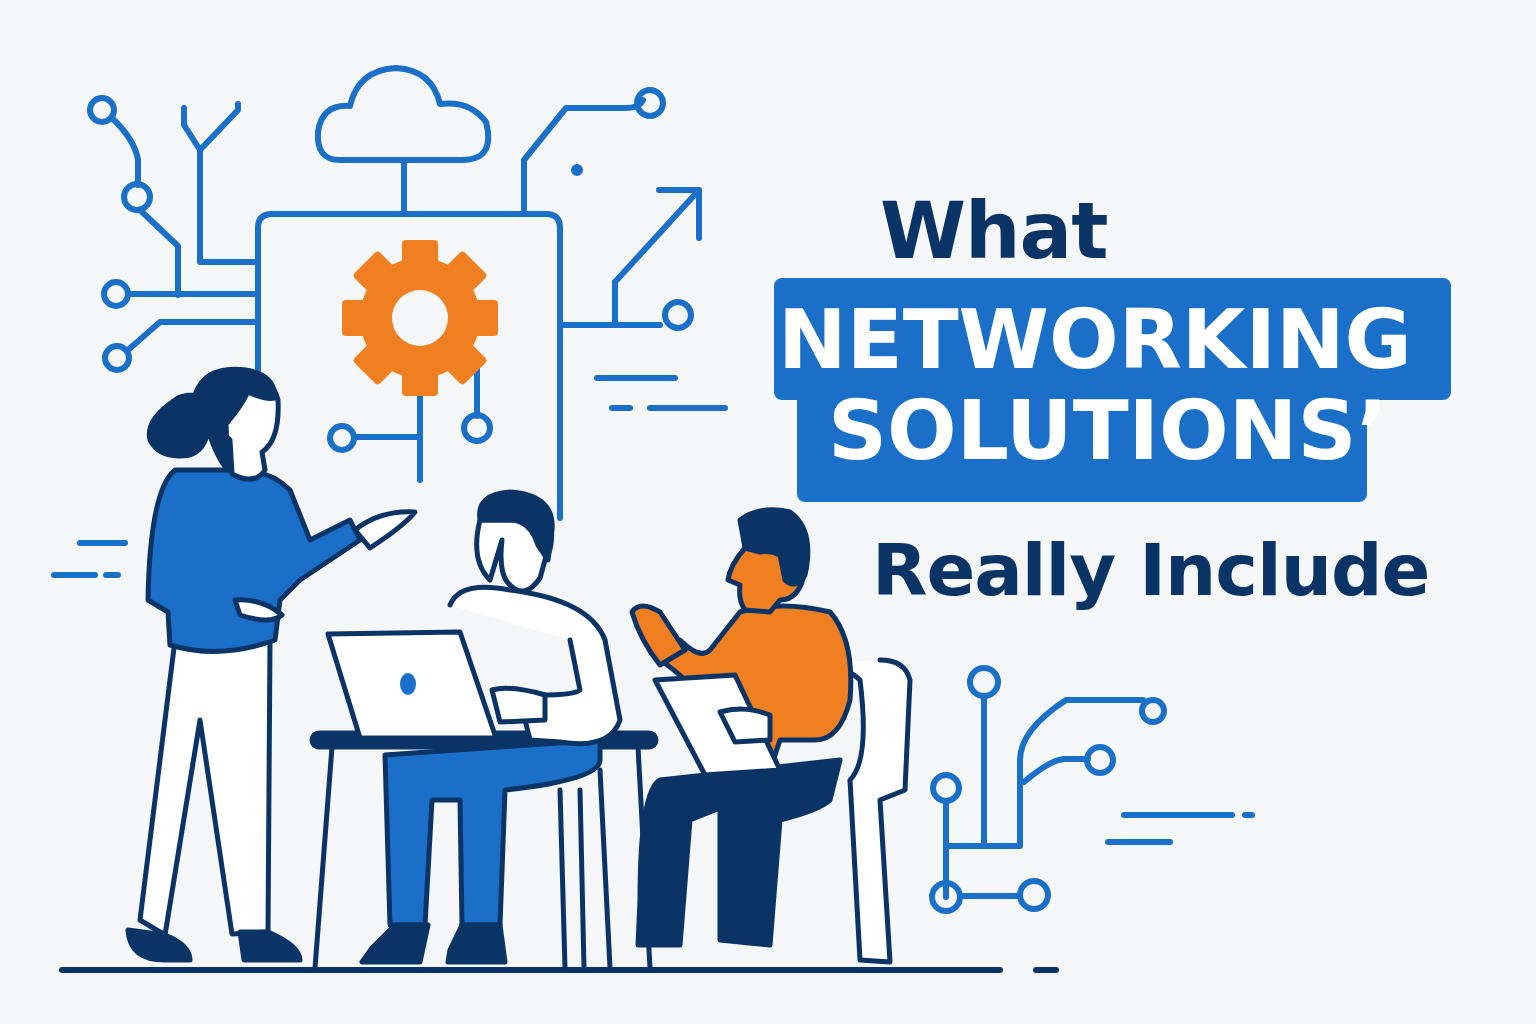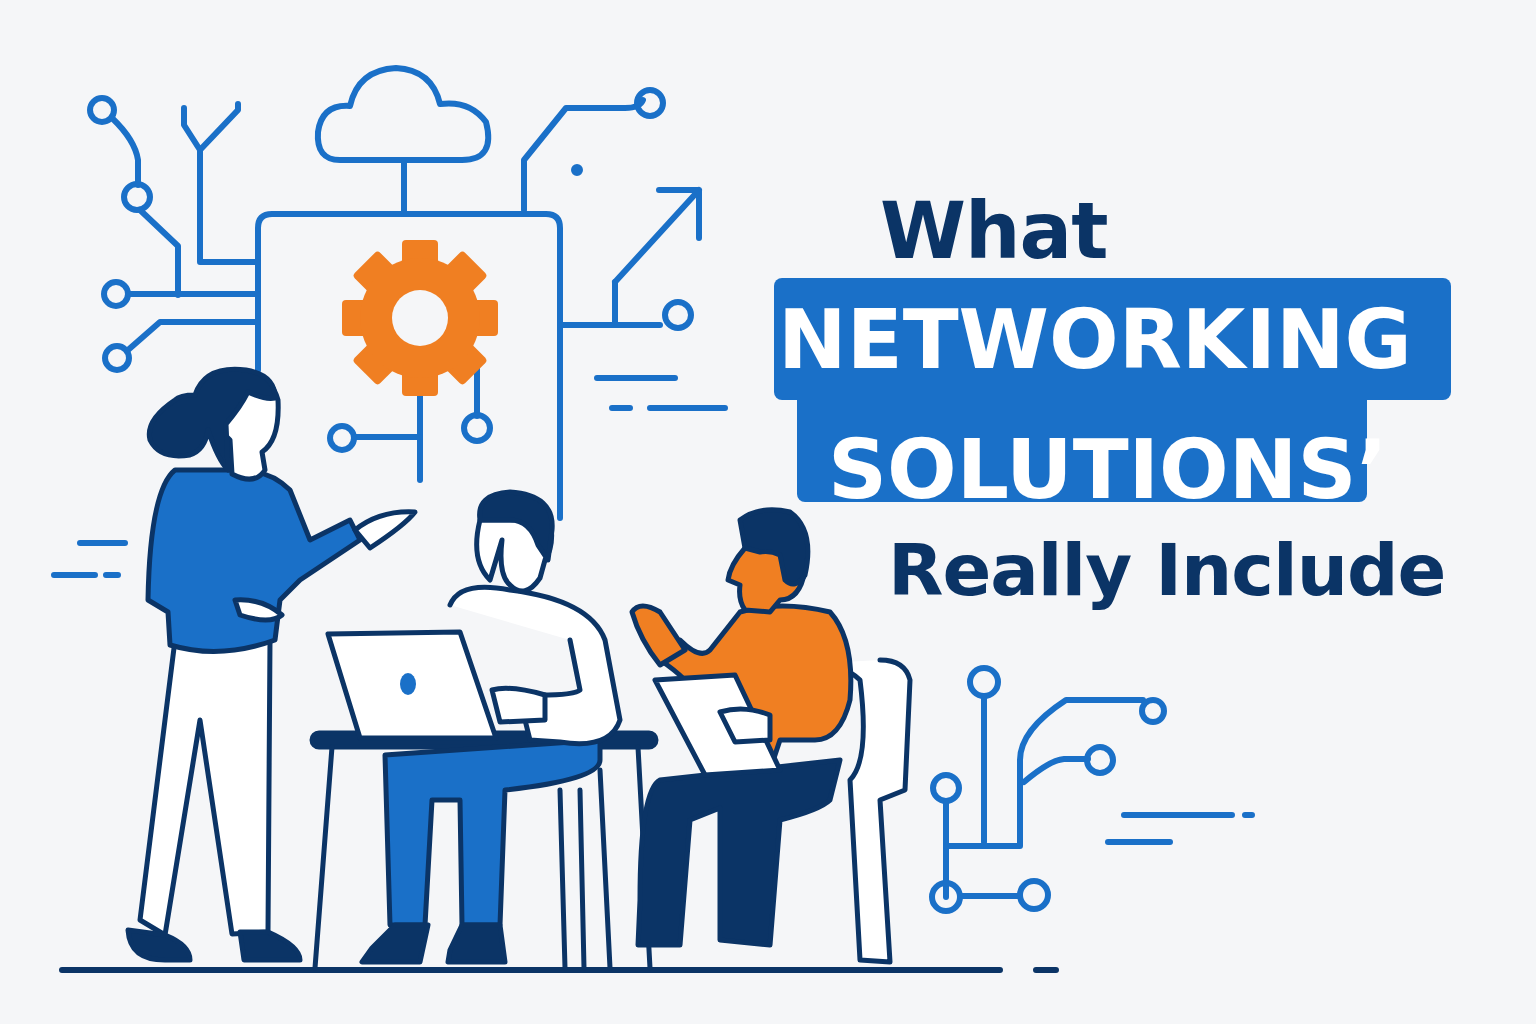--- a/index.html
+++ b/index.html
@@ -2,22 +2,22 @@
 <html><head>
 <meta charset="utf-8">
 <style>
   html,body{margin:0;padding:0;}
   body{width:1536px;height:1024px;background:#f5f6f8;position:relative;overflow:hidden;font-family:"Liberation Sans",sans-serif;}
   .art{position:absolute;left:0;top:0;width:1536px;height:1024px;}
   .title-what{position:absolute;left:880px;top:186px;font-size:78px;font-weight:900;color:#0b3466;letter-spacing:-1px;font-family:"DejaVu Sans",sans-serif;}
   .box1{position:absolute;left:774px;top:278px;width:677px;height:122px;background:#1a70c8;border-radius:8px;}
   .box2{position:absolute;left:797px;top:396px;width:570px;height:106px;background:#1a70c8;border-radius:0 0 8px 8px;}
   .title-net{position:absolute;left:778px;top:292px;font-size:82px;font-weight:700;color:#fff;letter-spacing:0px;font-family:"DejaVu Sans",sans-serif;}
-  .title-sol{position:absolute;left:828px;top:422px;font-size:82px;font-weight:700;color:#fff;font-family:"DejaVu Sans",sans-serif;}
-  .title-really{position:absolute;left:872px;top:528px;font-size:72px;font-weight:700;color:#0b3466;letter-spacing:-1px;font-family:"DejaVu Sans",sans-serif;margin-left:16px;}
+  .title-sol{position:absolute;left:828px;top:383px;font-size:82px;font-weight:700;color:#fff;font-family:"DejaVu Sans",sans-serif;}
+  .title-really{position:absolute;left:872px;top:528px;font-size:72px;font-weight:700;color:#0b3466;letter-spacing:-1px;font-family:"DejaVu Sans",sans-serif;}
 </style>
 </head>
 <body>
 
 <svg class="art" viewBox="0 0 1536 1024" xmlns="http://www.w3.org/2000/svg">
   <g fill="none" stroke="#1a70c8" stroke-width="6" stroke-linecap="round" stroke-linejoin="round">
 
     <path d="M258 370 V228 Q258 214 272 214 H546 Q560 214 560 228 V518"></path>
 
     <path d="M404 160 V214"></path>

